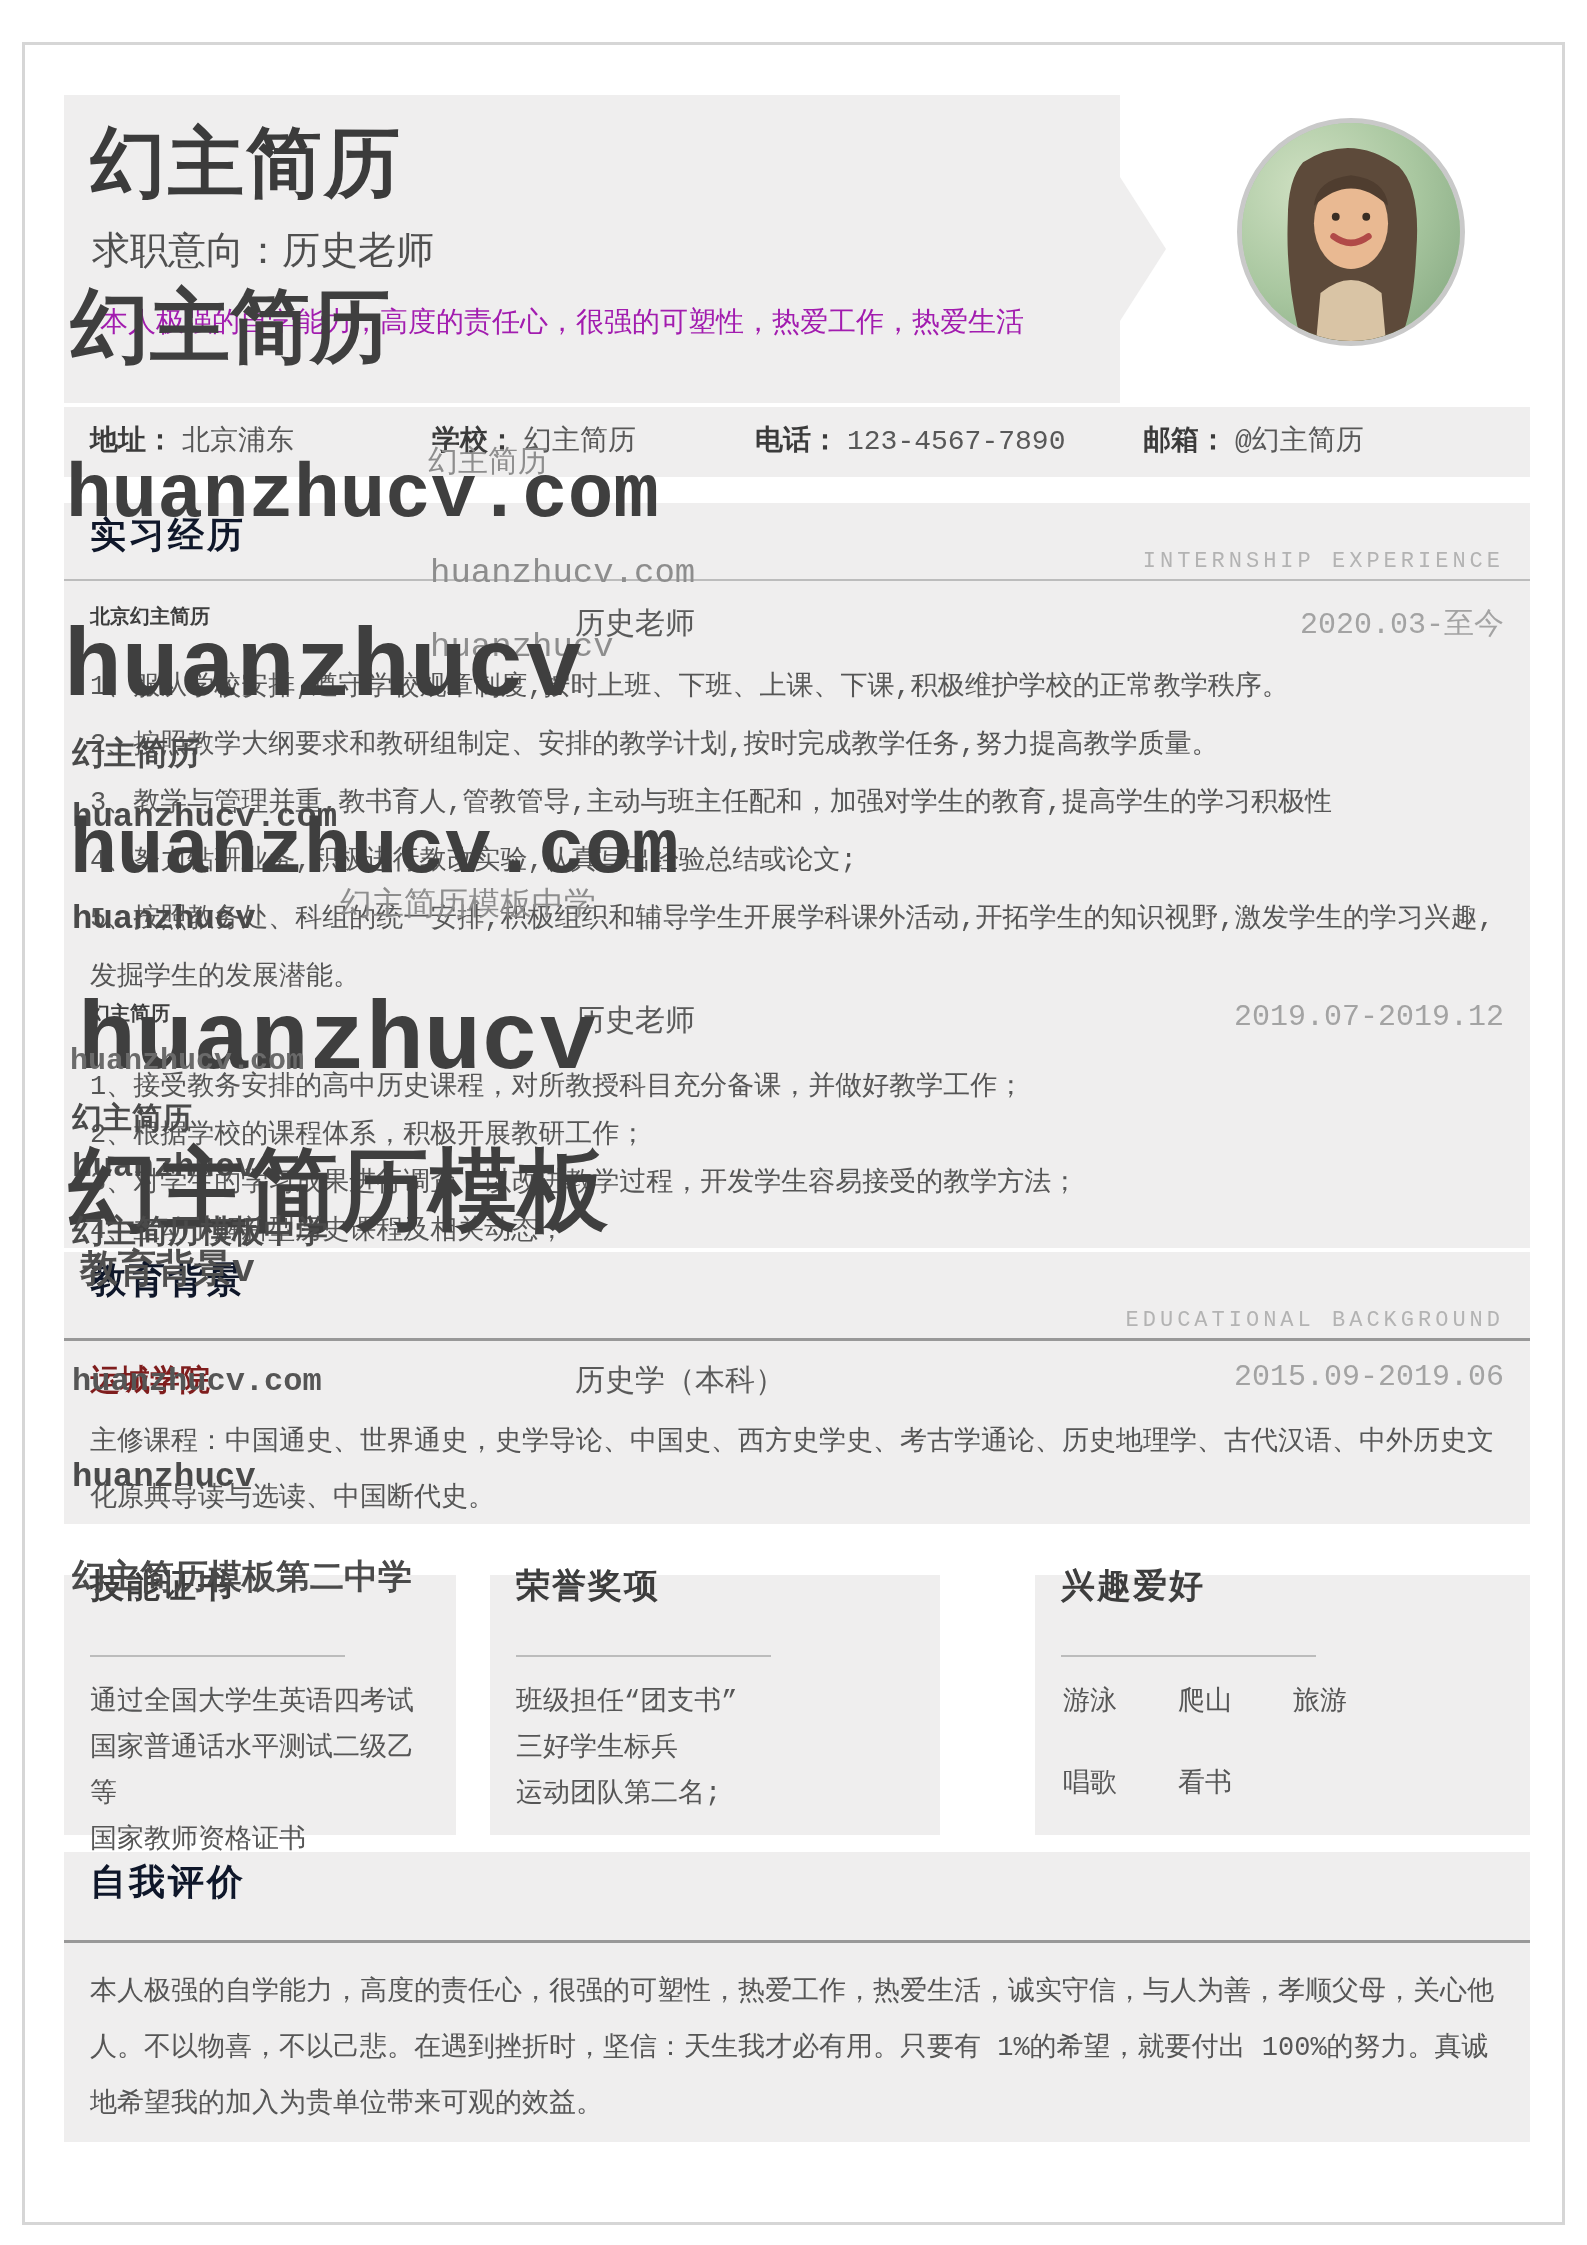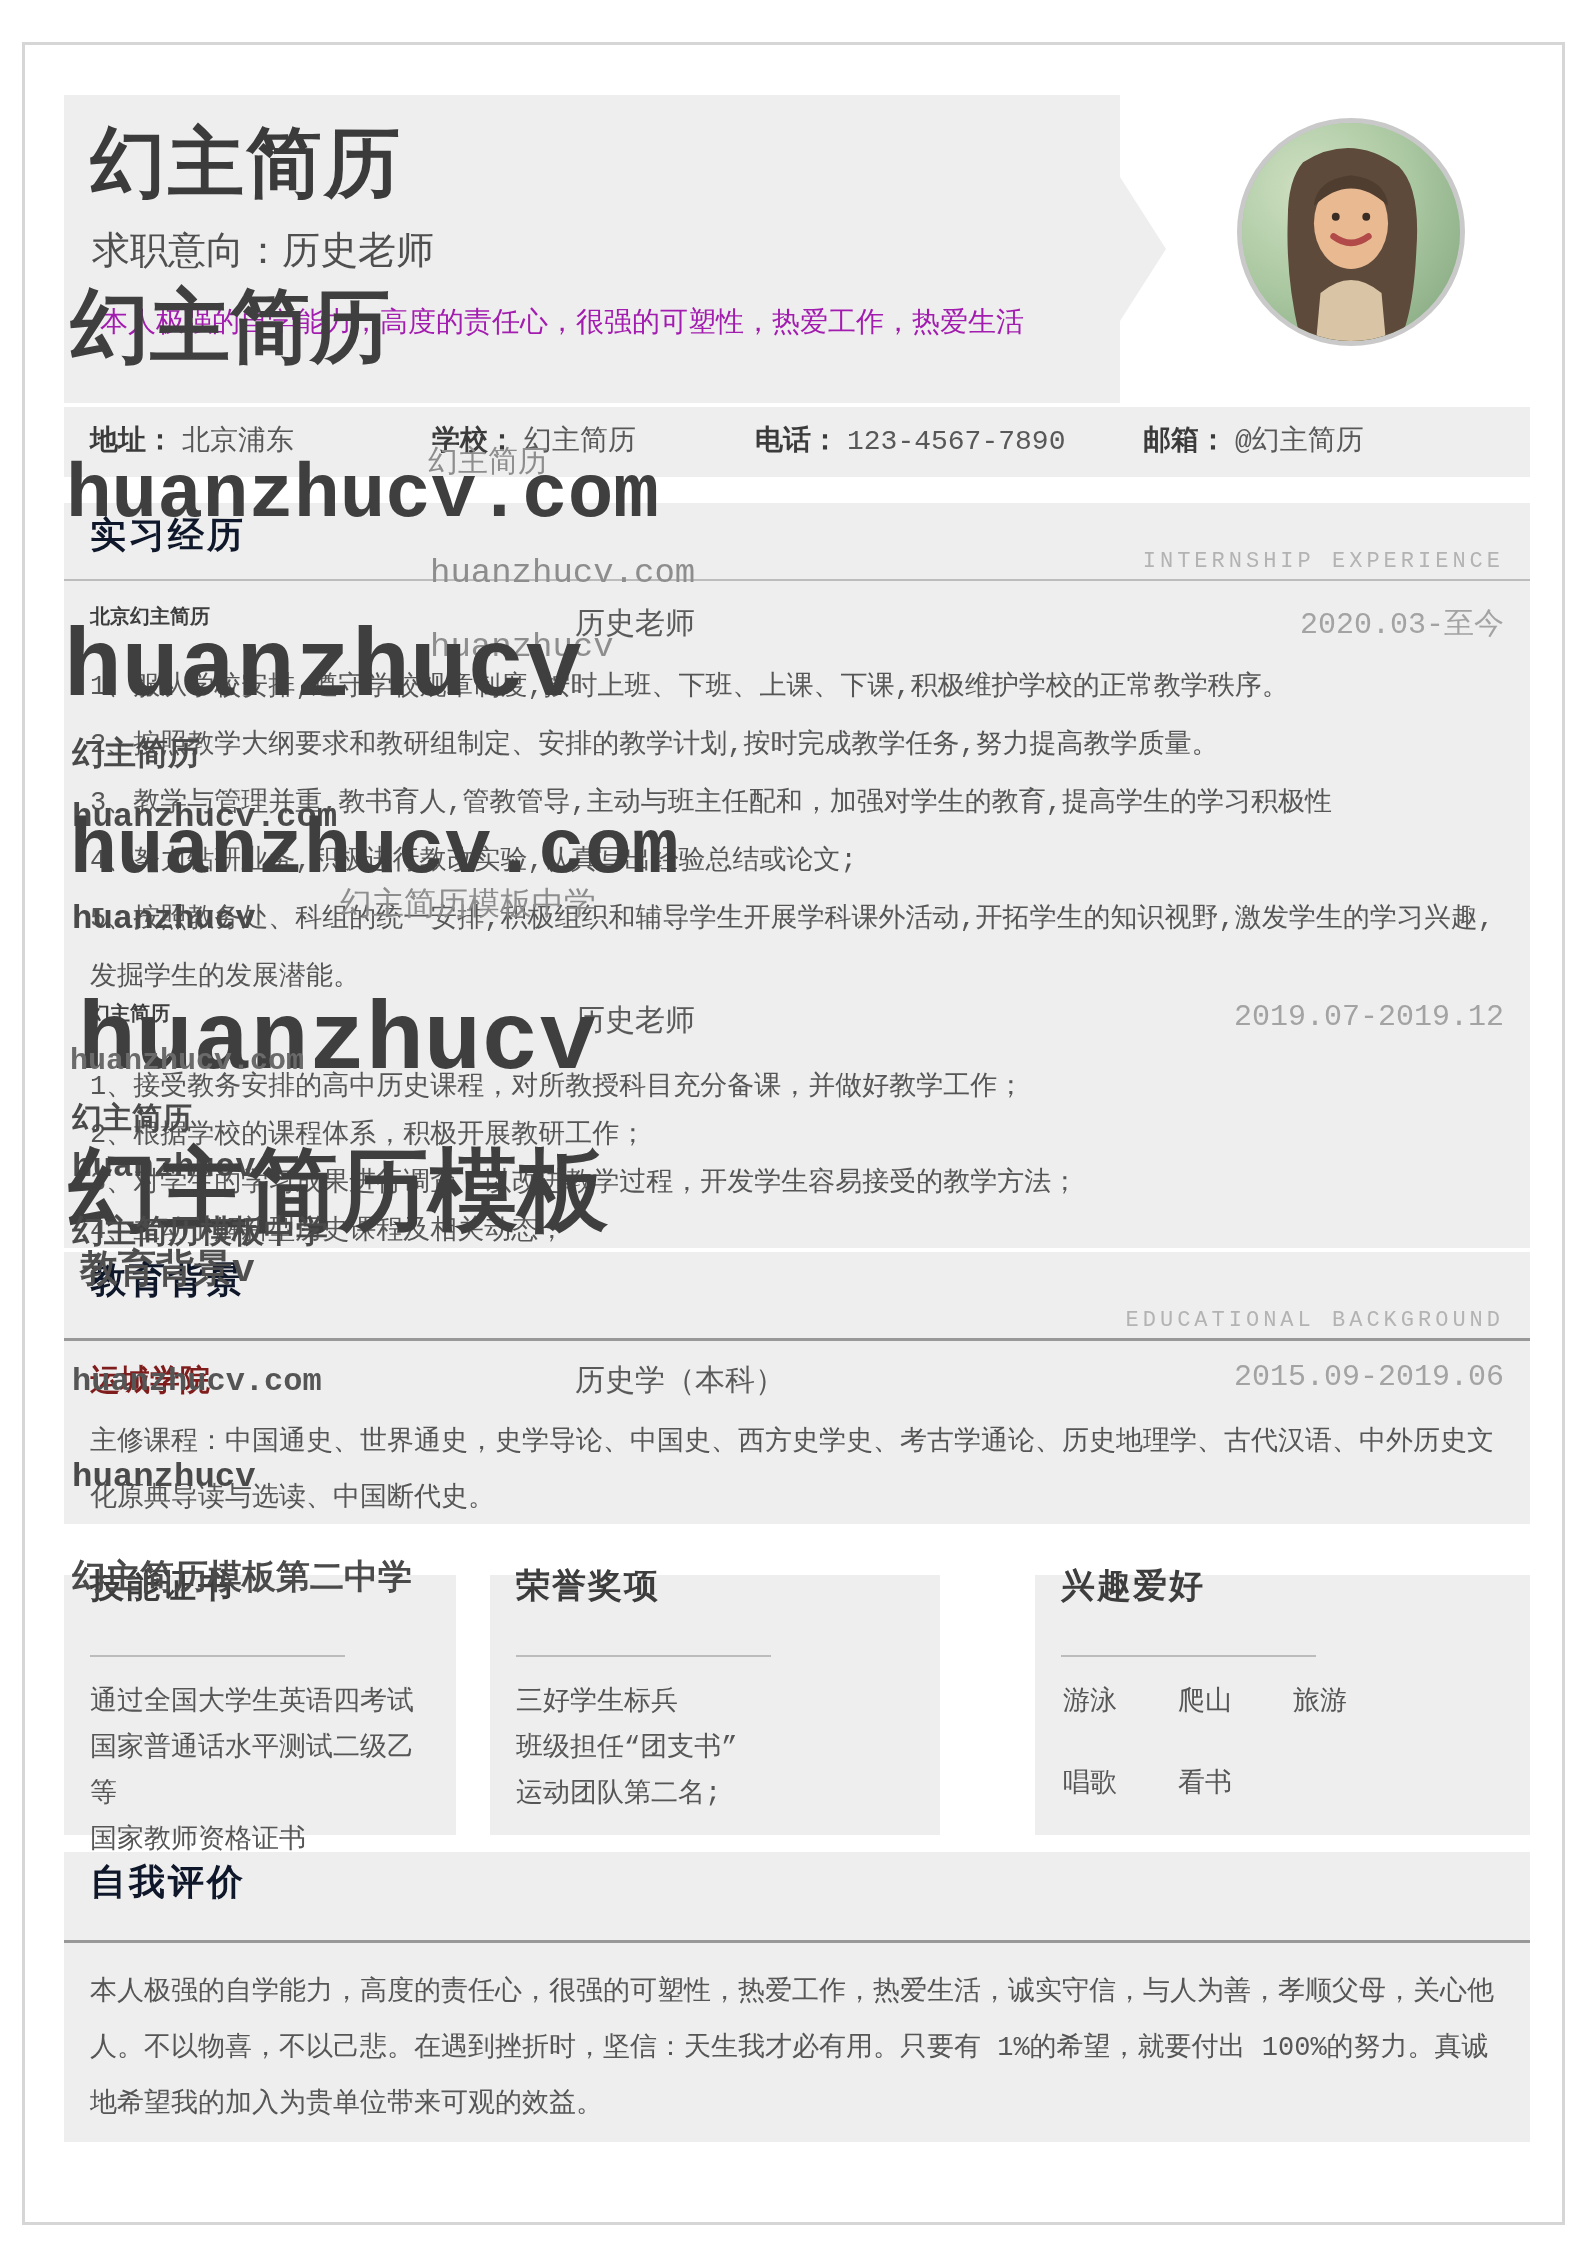--- a/index.html
+++ b/index.html
@@ -146,22 +146,22 @@
     <div class="col-list">
         <p class="col-item">通过全国大学生英语四考试</p>
         <p class="col-item">国家普通话水平测试二级乙等</p>
         <p class="col-item">国家教师资格证书</p>
       </div>
   </div>
   <div class="col col2">
     <div class="col-title">荣誉奖项</div>
     <div class="col-divider"></div>
     <div class="col-list">
+        <p class="col-item">班级担任“团支书”</p>
         <p class="col-item">三好学生标兵</p>
-        <p class="col-item">班级担任“团支书”</p>
         <p class="col-item">运动团队第二名;</p>
       </div>
   </div>
   <div class="col col3">
     <div class="col-title">兴趣爱好</div>
     <div class="col-divider"></div>
     <div class="interest-grid">
         <p class="interest-item">游泳</p>
         <p class="interest-item">爬山</p>
         <p class="interest-item">旅游</p>

